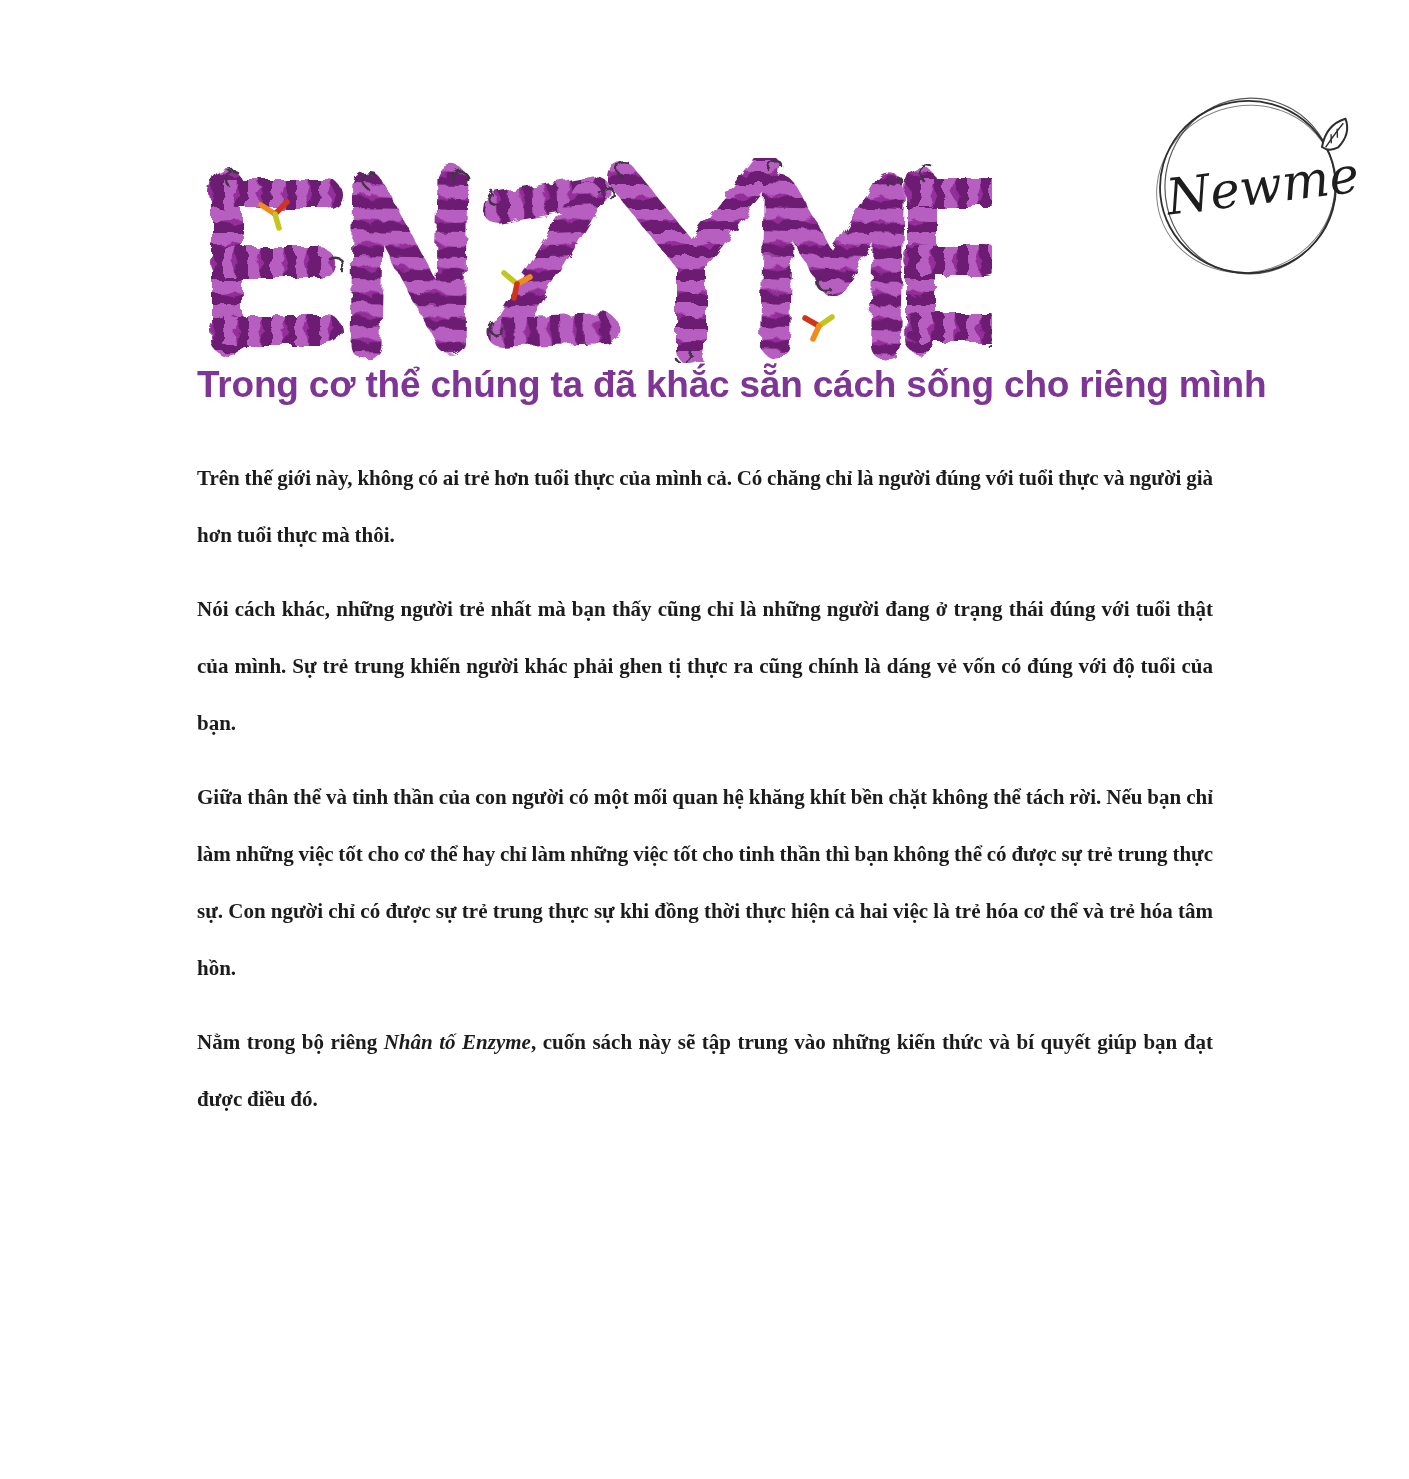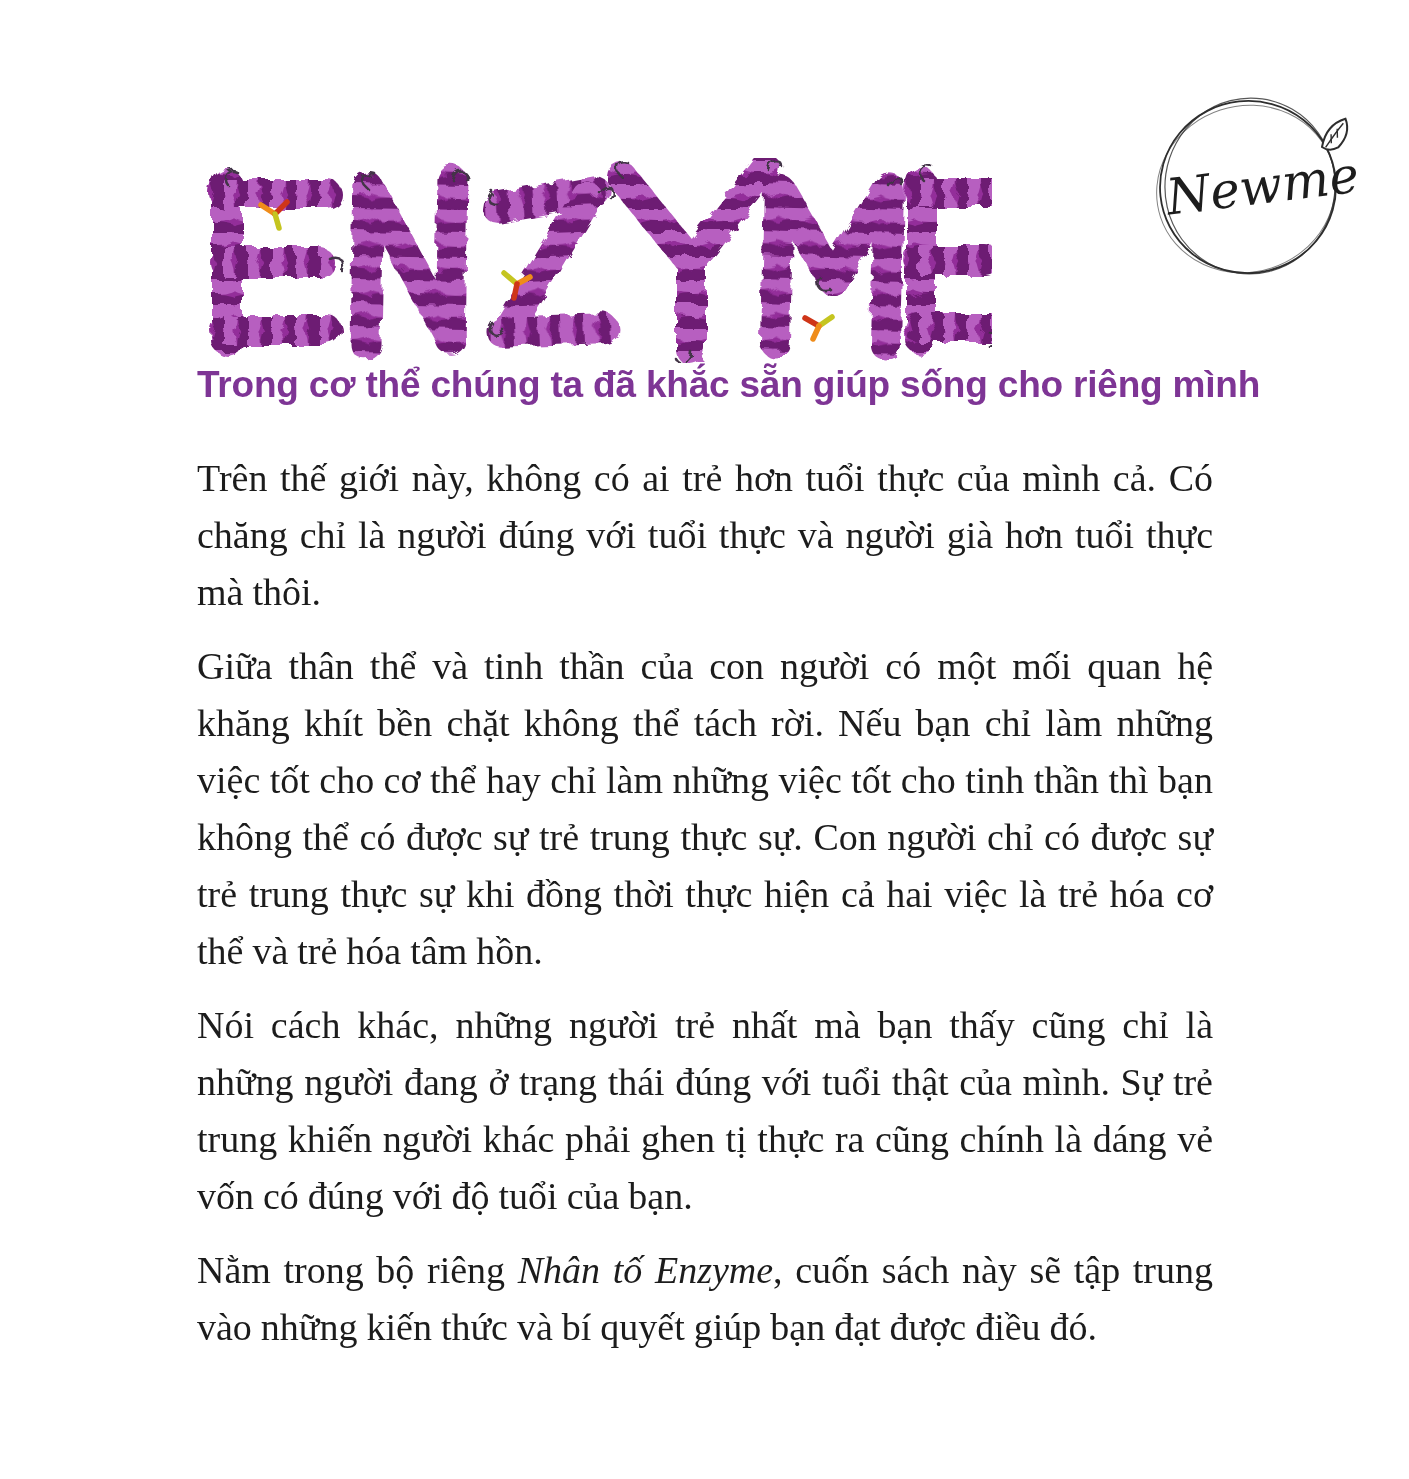--- a/index.html
+++ b/index.html
@@ -56,25 +56,26 @@
     letter-spacing:-0.2px;
     white-space:nowrap;
     color:var(--accent);
   }
   
   .body-text{
     position:absolute;left:197px;top:450px;width:1016px;
     color:var(--ink);
   }
   .body-text p{
-    font-size:38px;
+    font-size:21px;
     line-height:57px;
     text-align:justify;
     word-spacing:-0.5px;
     margin:0 0 17px 0;
+    font-weight:bold;
   }
   .body-text .em{font-style:italic}
 </style>
 </head>
 <body>
 
 <div class="page">
 
   <svg class="title-svg" viewBox="0 0 795 205" role="img" aria-label="ENZYME">
     <defs>
@@ -177,22 +178,22 @@
       <ellipse class="logo-circle" cx="108" cy="106" rx="90" ry="83" stroke-width="1" opacity="0.6" transform="rotate(-18 108 106)"></ellipse>
     </g>
     <text class="logo-text" x="28" y="122" transform="rotate(-7 110 104)">Newme</text>
     <g transform="translate(184,64) rotate(-28)">
       <path class="leaf" d="M0,0 Q14,-18 34,-14 Q32,2 14,8 Q4,8 0,0 Z"></path>
       <path class="leaf-vein" d="M3,2 Q18,-6 30,-11"></path>
       <path class="leaf-vein" d="M10,1 L14,-7 M18,-1 L22,-9"></path>
     </g>
   </svg>
 
-  <div class="tagline">Trong cơ thể chúng ta đã khắc sẵn giúp sống cho riêng mình</div>
+  <div class="tagline">Trong cơ thể chúng ta đã khắc sẵn cách sống cho riêng mình</div>
 
   <div class="body-text">
     <p>Trên thế giới này, không có ai trẻ hơn tuổi thực của mình cả. Có chăng chỉ là người đúng với tuổi thực và người già hơn tuổi thực mà thôi.</p>
+    <p>Nói cách khác, những người trẻ nhất mà bạn thấy cũng chỉ là những người đang ở trạng thái đúng với tuổi thật của mình. Sự trẻ trung khiến người khác phải ghen tị thực ra cũng chính là dáng vẻ vốn có đúng với độ tuổi của bạn.</p>
     <p>Giữa thân thể và tinh thần của con người có một mối quan hệ khăng khít bền chặt không thể tách rời. Nếu bạn chỉ làm những việc tốt cho cơ thể hay chỉ làm những việc tốt cho tinh thần thì bạn không thể có được sự trẻ trung thực sự. Con người chỉ có được sự trẻ trung thực sự khi đồng thời thực hiện cả hai việc là trẻ hóa cơ thể và trẻ hóa tâm hồn.</p>
-    <p>Nói cách khác, những người trẻ nhất mà bạn thấy cũng chỉ là những người đang ở trạng thái đúng với tuổi thật của mình. Sự trẻ trung khiến người khác phải ghen tị thực ra cũng chính là dáng vẻ vốn có đúng với độ tuổi của bạn.</p>
     <p><span>Nằm trong bộ riêng </span><span class="em">Nhân tố Enzyme</span><span>, cuốn sách này sẽ tập trung vào những kiến thức và bí quyết giúp bạn đạt được điều đó.</span></p>
   </div>
 
 </div>
 
 </body></html>

